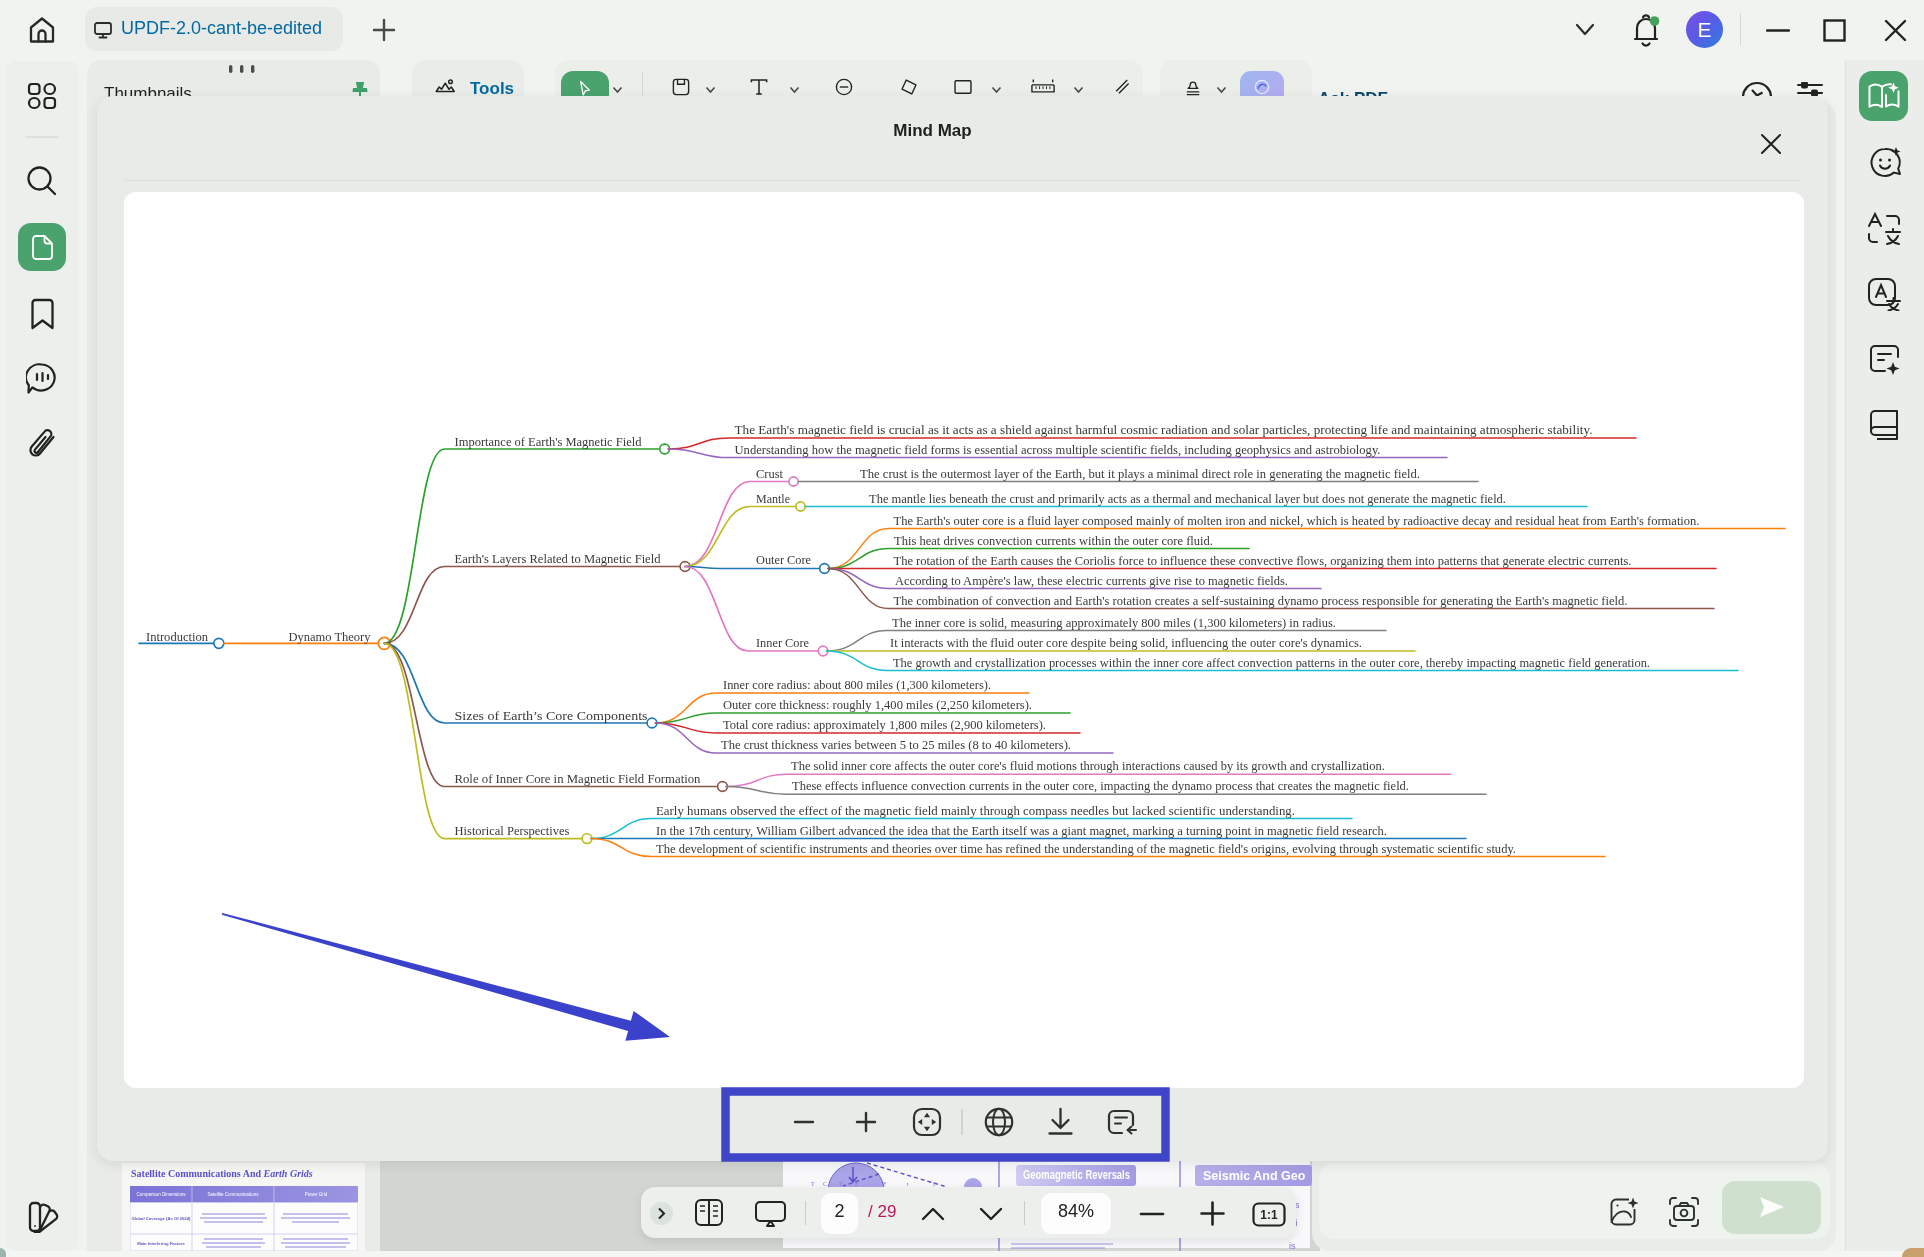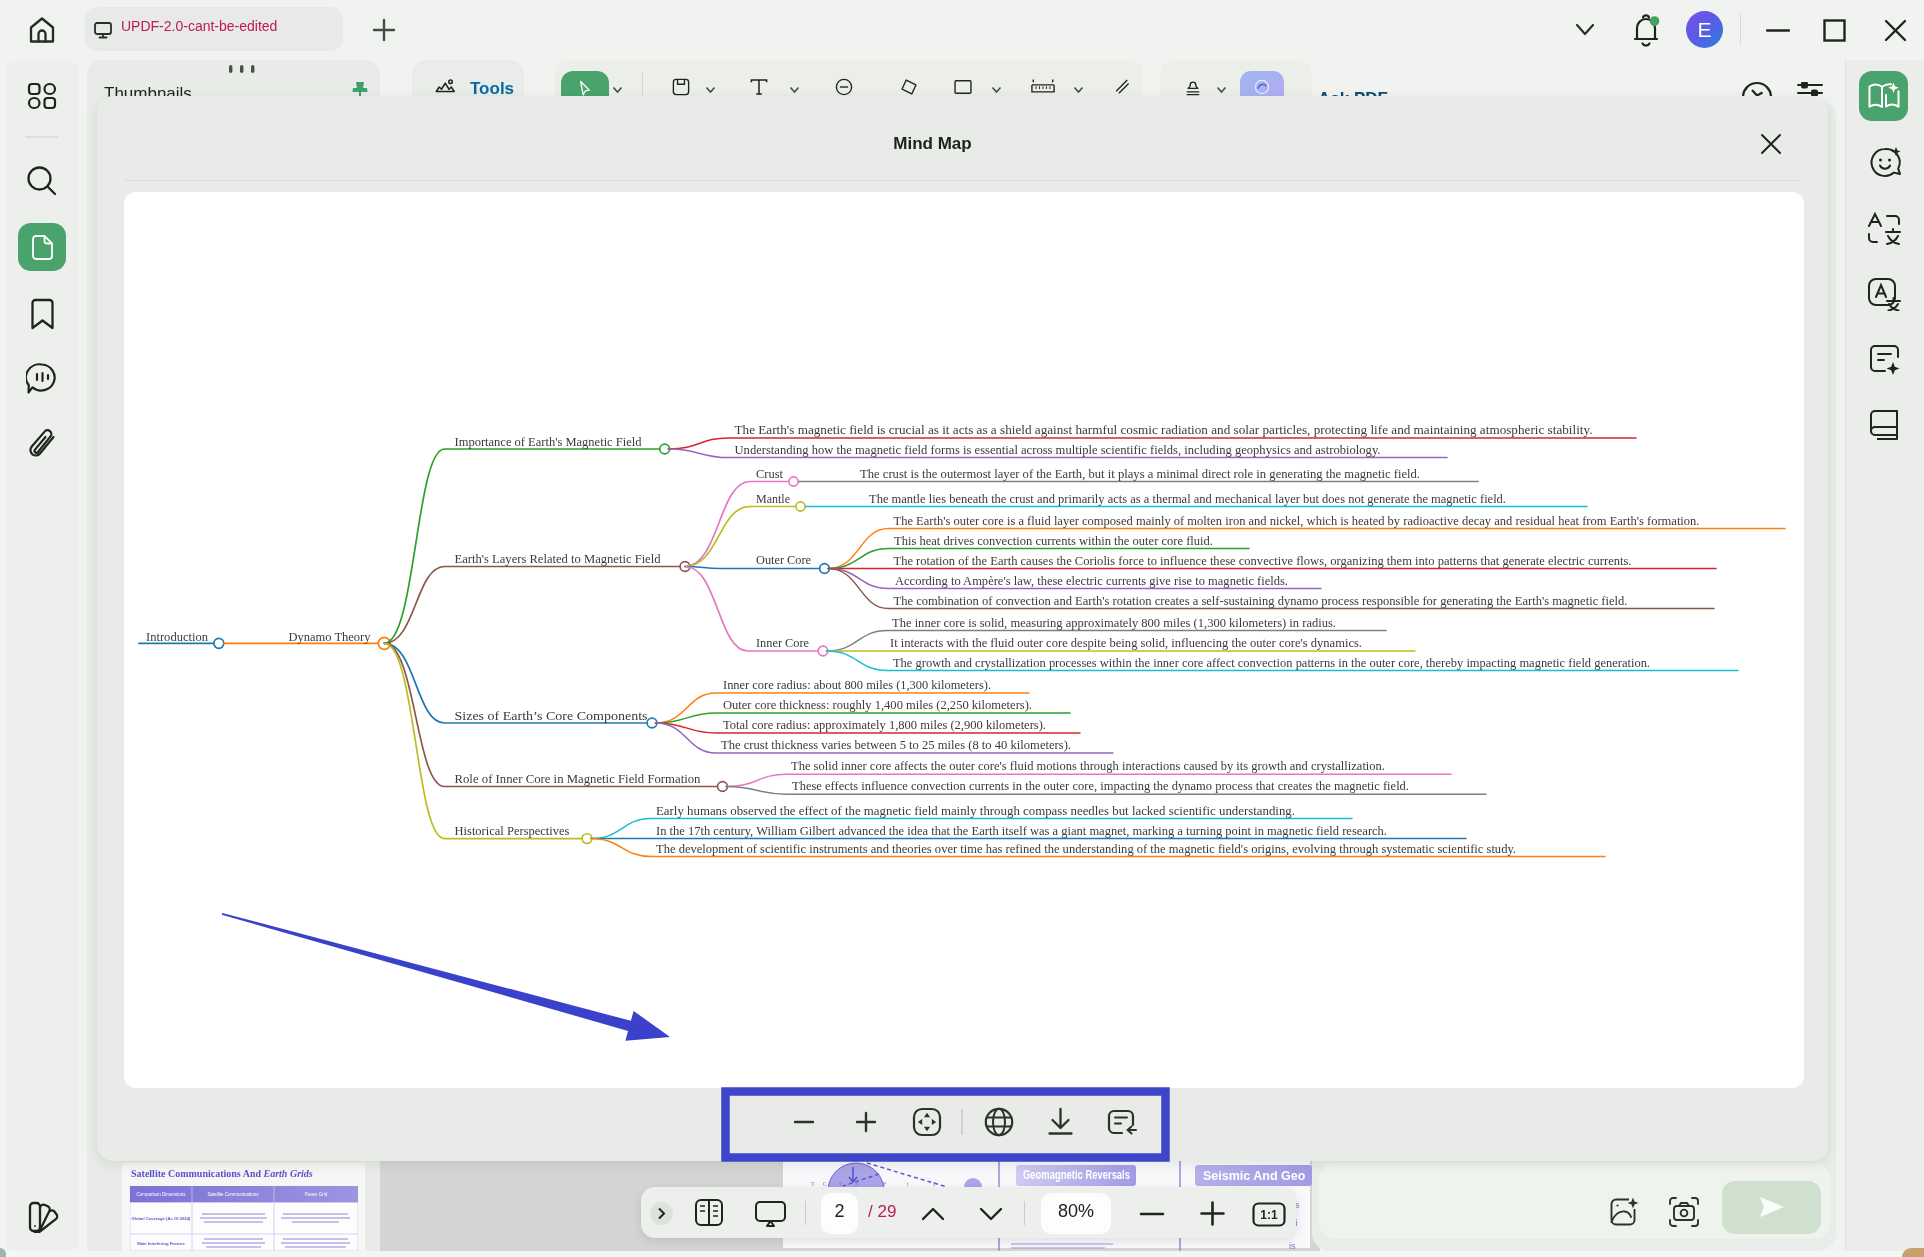--- a/index.html
+++ b/index.html
@@ -14,21 +14,21 @@
 <div class="abs" style="left:0;top:0;width:1924px;height:60px;background:#f1f3f0;"></div>
 <svg class="abs" style="left:27px;top:15px;" width="30" height="30" viewBox="0 0 30 30" fill="none" stroke="#262b26" stroke-width="2.3" stroke-linecap="round" stroke-linejoin="round">
   <path d="M4 12.5 L15 3.5 L26 12.5 L26 26.5 L4 26.5 Z"></path>
   <path d="M11.5 26.5 V19 a3.5 3.5 0 0 1 7 0 V26.5"></path>
 </svg>
 <div class="abs" style="left:85px;top:7px;width:258px;height:44px;background:#e7eae6;border-radius:12px;"></div>
 <svg class="abs" style="left:93px;top:21px;" width="20" height="19" viewBox="0 0 20 19" fill="none" stroke="#2a2f2a" stroke-width="1.8" stroke-linecap="round">
   <rect x="2" y="2" width="16" height="11" rx="2"></rect>
   <path d="M10 13 V16 M6.5 16.5 H13.5"></path>
 </svg>
-<div class="abs" style="left:121px;top:18px;font-size:14px;color:#be185d;">UPDF-2.0-cant-be-edited</div>
+<div class="abs" style="left:121px;top:18px;font-size:18px;color:#0369a1;">UPDF-2.0-cant-be-edited</div>
 <svg class="abs" style="left:371px;top:17px;" width="26" height="26" viewBox="0 0 26 26" stroke="#454c45" stroke-width="2.4" stroke-linecap="round">
   <path d="M13 3 V23 M3 13 H23"></path>
 </svg>
 
 <svg class="abs" style="left:1574px;top:22px;" width="22" height="16" viewBox="0 0 22 16" fill="none" stroke="#2a2f2a" stroke-width="2.2" stroke-linecap="round" stroke-linejoin="round">
   <path d="M3 3 L11 12 L19 3"></path>
 </svg>
 <svg class="abs" style="left:1630px;top:10px;" width="32" height="38" viewBox="0 0 32 38" fill="none" stroke="#20241f" stroke-width="2.2" stroke-linecap="round" stroke-linejoin="round">
   <path d="M5 29 H27"></path>
   <path d="M7 29 V18 a9 9 0 0 1 18 0 V29"></path>
@@ -351,39 +351,39 @@
 <div class="abs" style="left:821px;top:1201px;width:37px;text-align:center;font-size:18px;color:#20241f;">2</div>
 <div class="abs" style="left:868px;top:1202px;font-size:17px;color:#be185d;">/ 29</div>
 <svg class="abs" style="left:921px;top:1207px;" width="24" height="14" viewBox="0 0 24 14" fill="none" stroke="#20241f" stroke-width="2.4" stroke-linejoin="round" stroke-linecap="round">
     <path d="M2 12 L12 2 L22 12"></path>
   </svg>
 <svg class="abs" style="left:979px;top:1207px;" width="24" height="14" viewBox="0 0 24 14" fill="none" stroke="#20241f" stroke-width="2.4" stroke-linejoin="round" stroke-linecap="round">
     <path d="M2 2 L12 12 L22 2"></path>
   </svg>
 <div class="abs" style="left:1024px;top:1201px;width:1px;height:24px;background:#c9ccc8;"></div>
 <div class="abs" style="left:1041px;top:1193px;width:70px;height:41px;background:#fcfdfc;border-radius:10px;"></div>
-<div class="abs" style="left:1041px;top:1201px;width:70px;text-align:center;font-size:18px;color:#20241f;">80%</div>
+<div class="abs" style="left:1041px;top:1201px;width:70px;text-align:center;font-size:18px;color:#20241f;">84%</div>
 <svg class="abs" style="left:1139px;top:1212px;" width="26" height="4" viewBox="0 0 26 4">
     <path d="M2 2 H24" stroke="#20241f" stroke-width="2.6" stroke-linecap="round"></path>
   </svg>
 <svg class="abs" style="left:1199px;top:1200px;" width="27" height="27" viewBox="0 0 27 27">
     <path d="M13.5 2.5 V24.5 M2.5 13.5 H24.5" stroke="#20241f" stroke-width="2.6" stroke-linecap="round"></path>
   </svg>
 <svg class="abs" style="left:1252px;top:1202px;" width="34" height="25" viewBox="0 0 34 25" fill="none">
   <rect x="1.5" y="1.5" width="31" height="22" rx="5" stroke="#20241f" stroke-width="2.2"></rect>
   <text x="17" y="17" text-anchor="middle" font-size="12" font-weight="bold" fill="#20241f" font-family="Liberation Sans">1:1</text>
 </svg>
 
 <div class="abs" style="left:0px;top:1251px;width:1924px;height:6px;background:#f4f6f3;"></div>
 <div class="abs" style="left:0px;top:1248px;width:6px;height:9px;background:#9fb4ae;border-radius:0 6px 0 0;"></div>
 <div class="abs" style="left:1902px;top:1248px;width:22px;height:9px;background:#c8a06b;border-radius:10px 0 0 0;"></div>
 
 <div class="abs" style="left:97px;top:96px;width:1731px;height:1065px;background:#e8ebe7;border-radius:16px;box-shadow:0 3px 12px rgba(40,50,40,0.10);"></div>
 <div class="abs" style="left:124px;top:96px;width:1677px;height:84px;border-bottom:1px solid #dcdfdb;"></div>
-<div class="abs" style="left:890px;top:134px;width:85px;text-align:center;font-size:17px;font-weight:700;color:#1c211c;">Mind Map</div>
+<div class="abs" style="left:890px;top:121px;width:85px;text-align:center;font-size:17px;font-weight:700;color:#1c211c;">Mind Map</div>
 <svg class="abs" style="left:1760px;top:133px;" width="22" height="22" viewBox="0 0 22 22" stroke="#20241f" stroke-width="2" stroke-linecap="round">
     <path d="M2 2 L20 20 M20 2 L2 20"></path>
   </svg>
 
 <div class="abs" style="left:124px;top:192px;width:1680px;height:896px;background:#ffffff;border-radius:12px;"></div>
 
 <svg id="mm" class="abs" style="left:0;top:0;pointer-events:none;" width="1924" height="1257" viewBox="0 0 1924 1257" fill="none">
 <g font-family="Liberation Serif" fill="#3b3b3b">
 <g stroke-linecap="round">
 <text x="146.0" y="640.6" font-size="13" textLength="62" lengthAdjust="spacingAndGlyphs">Introduction</text>

